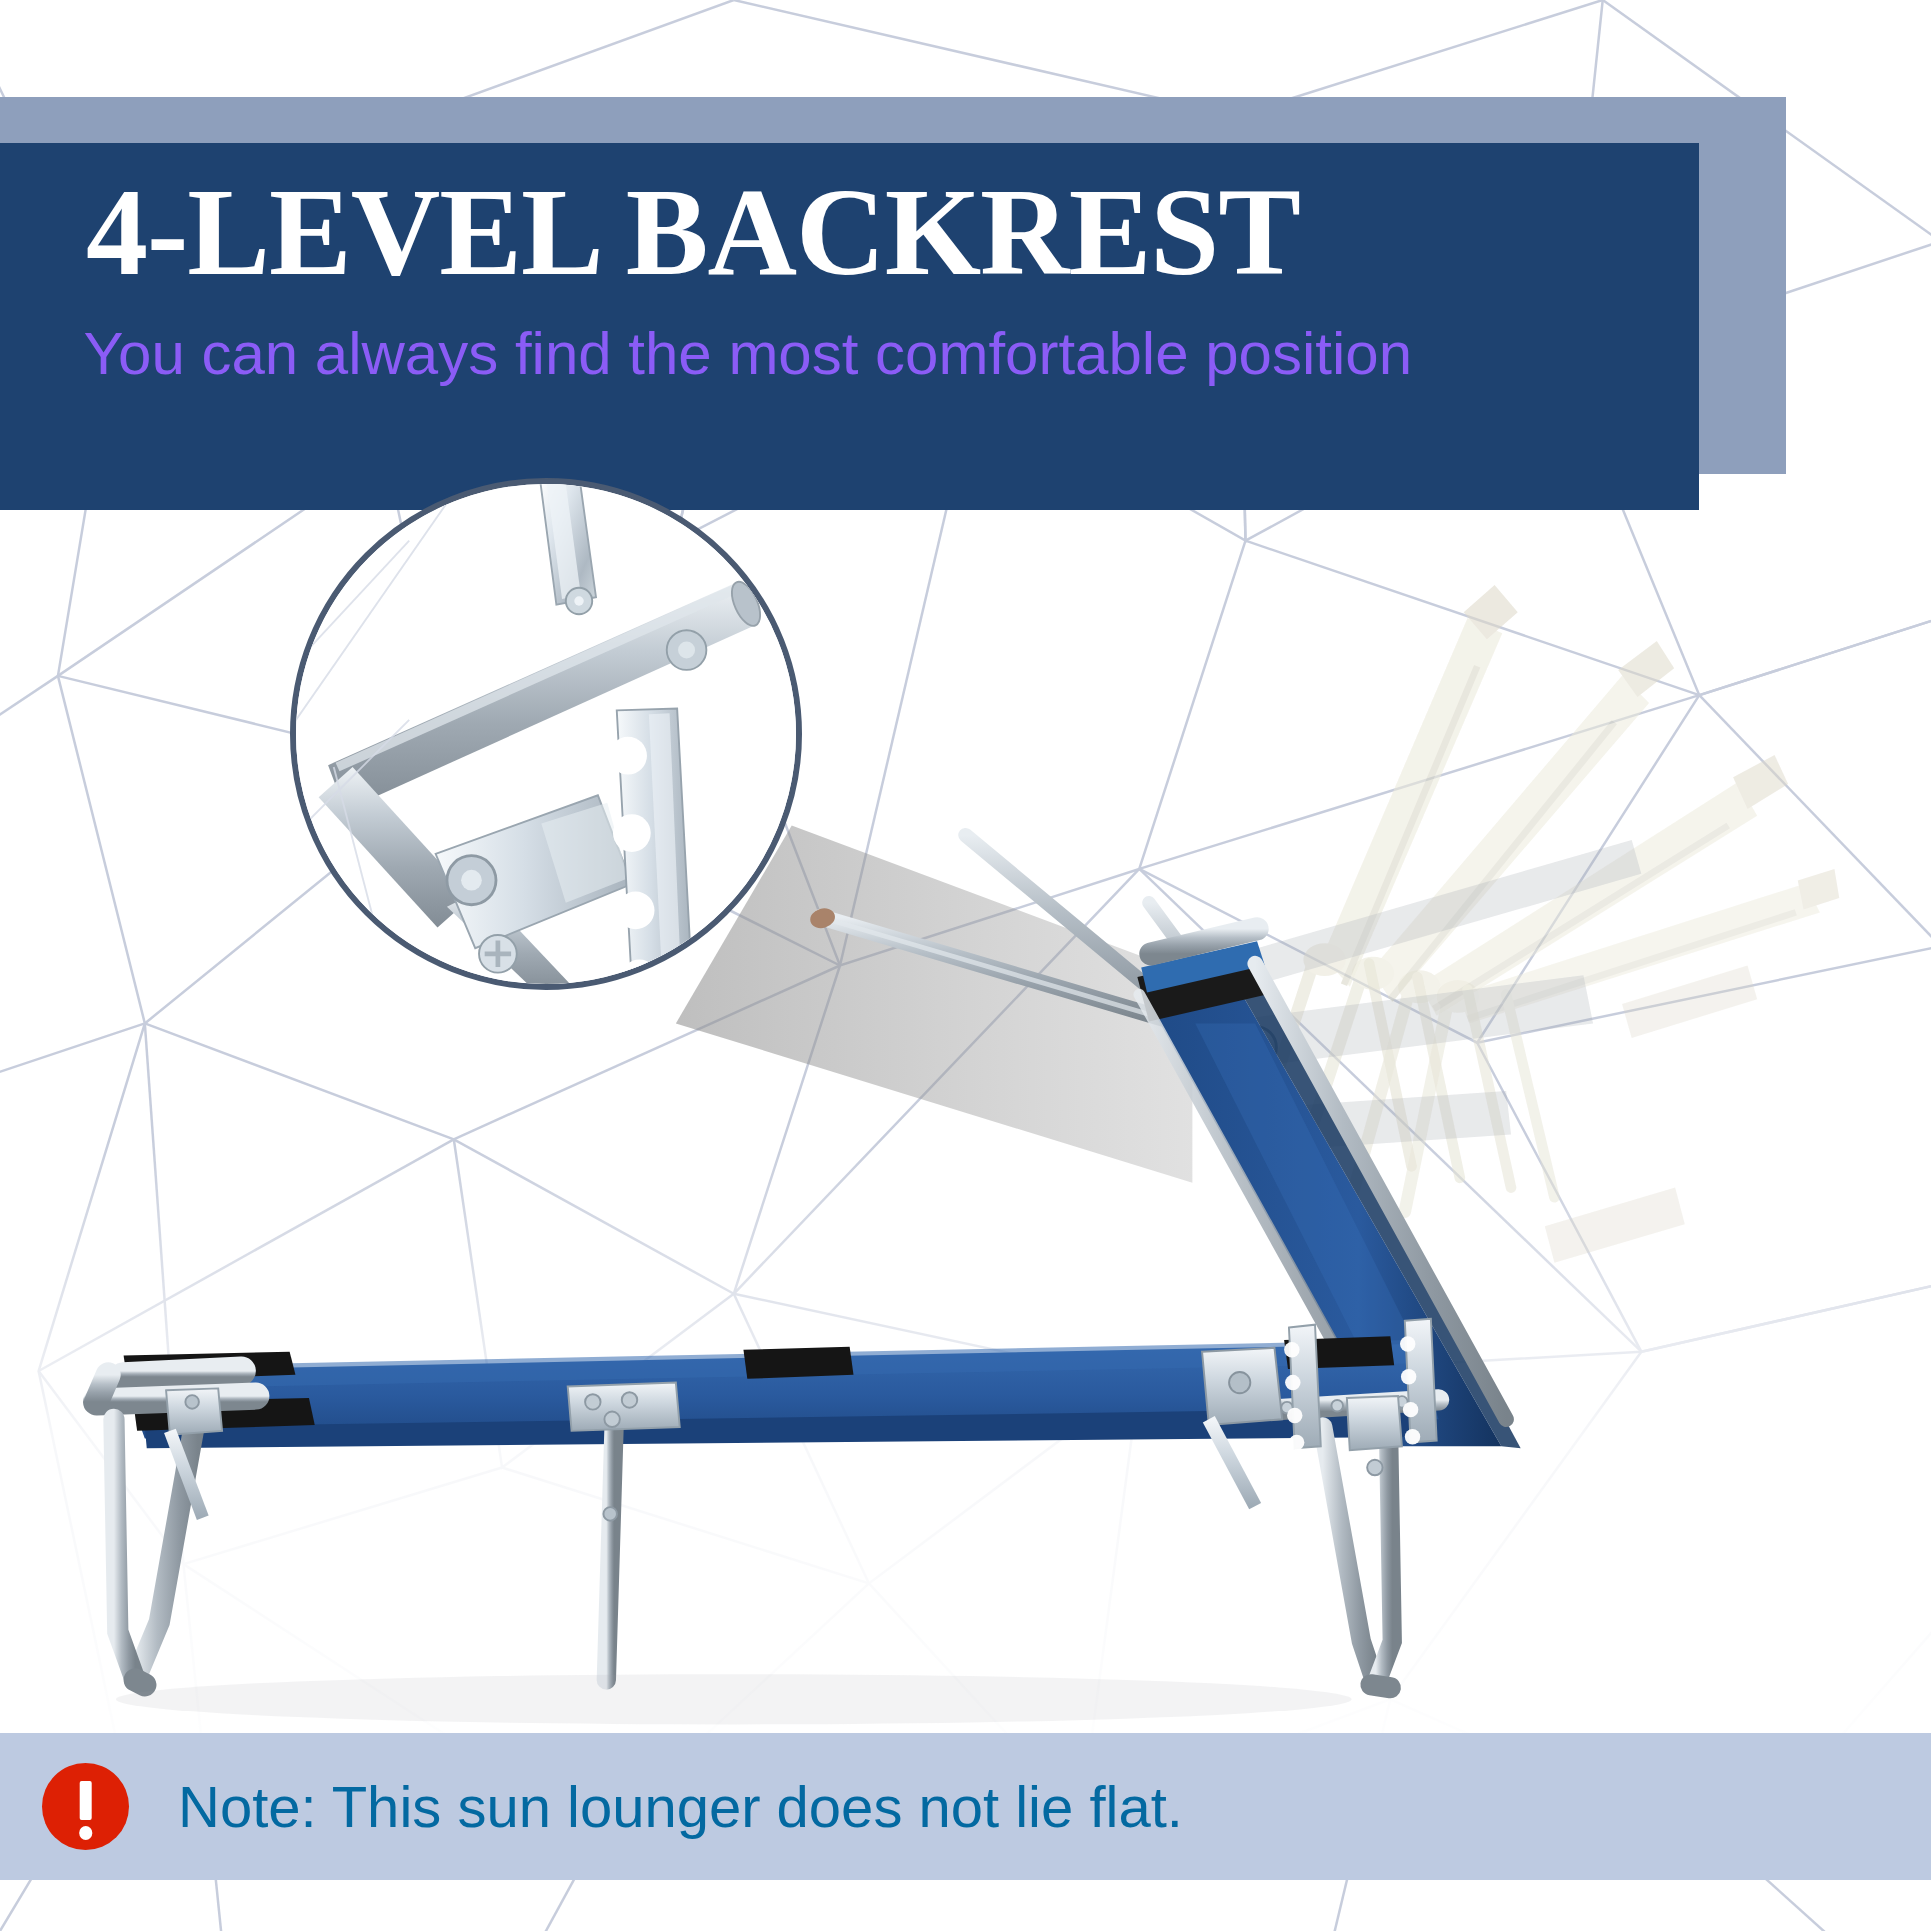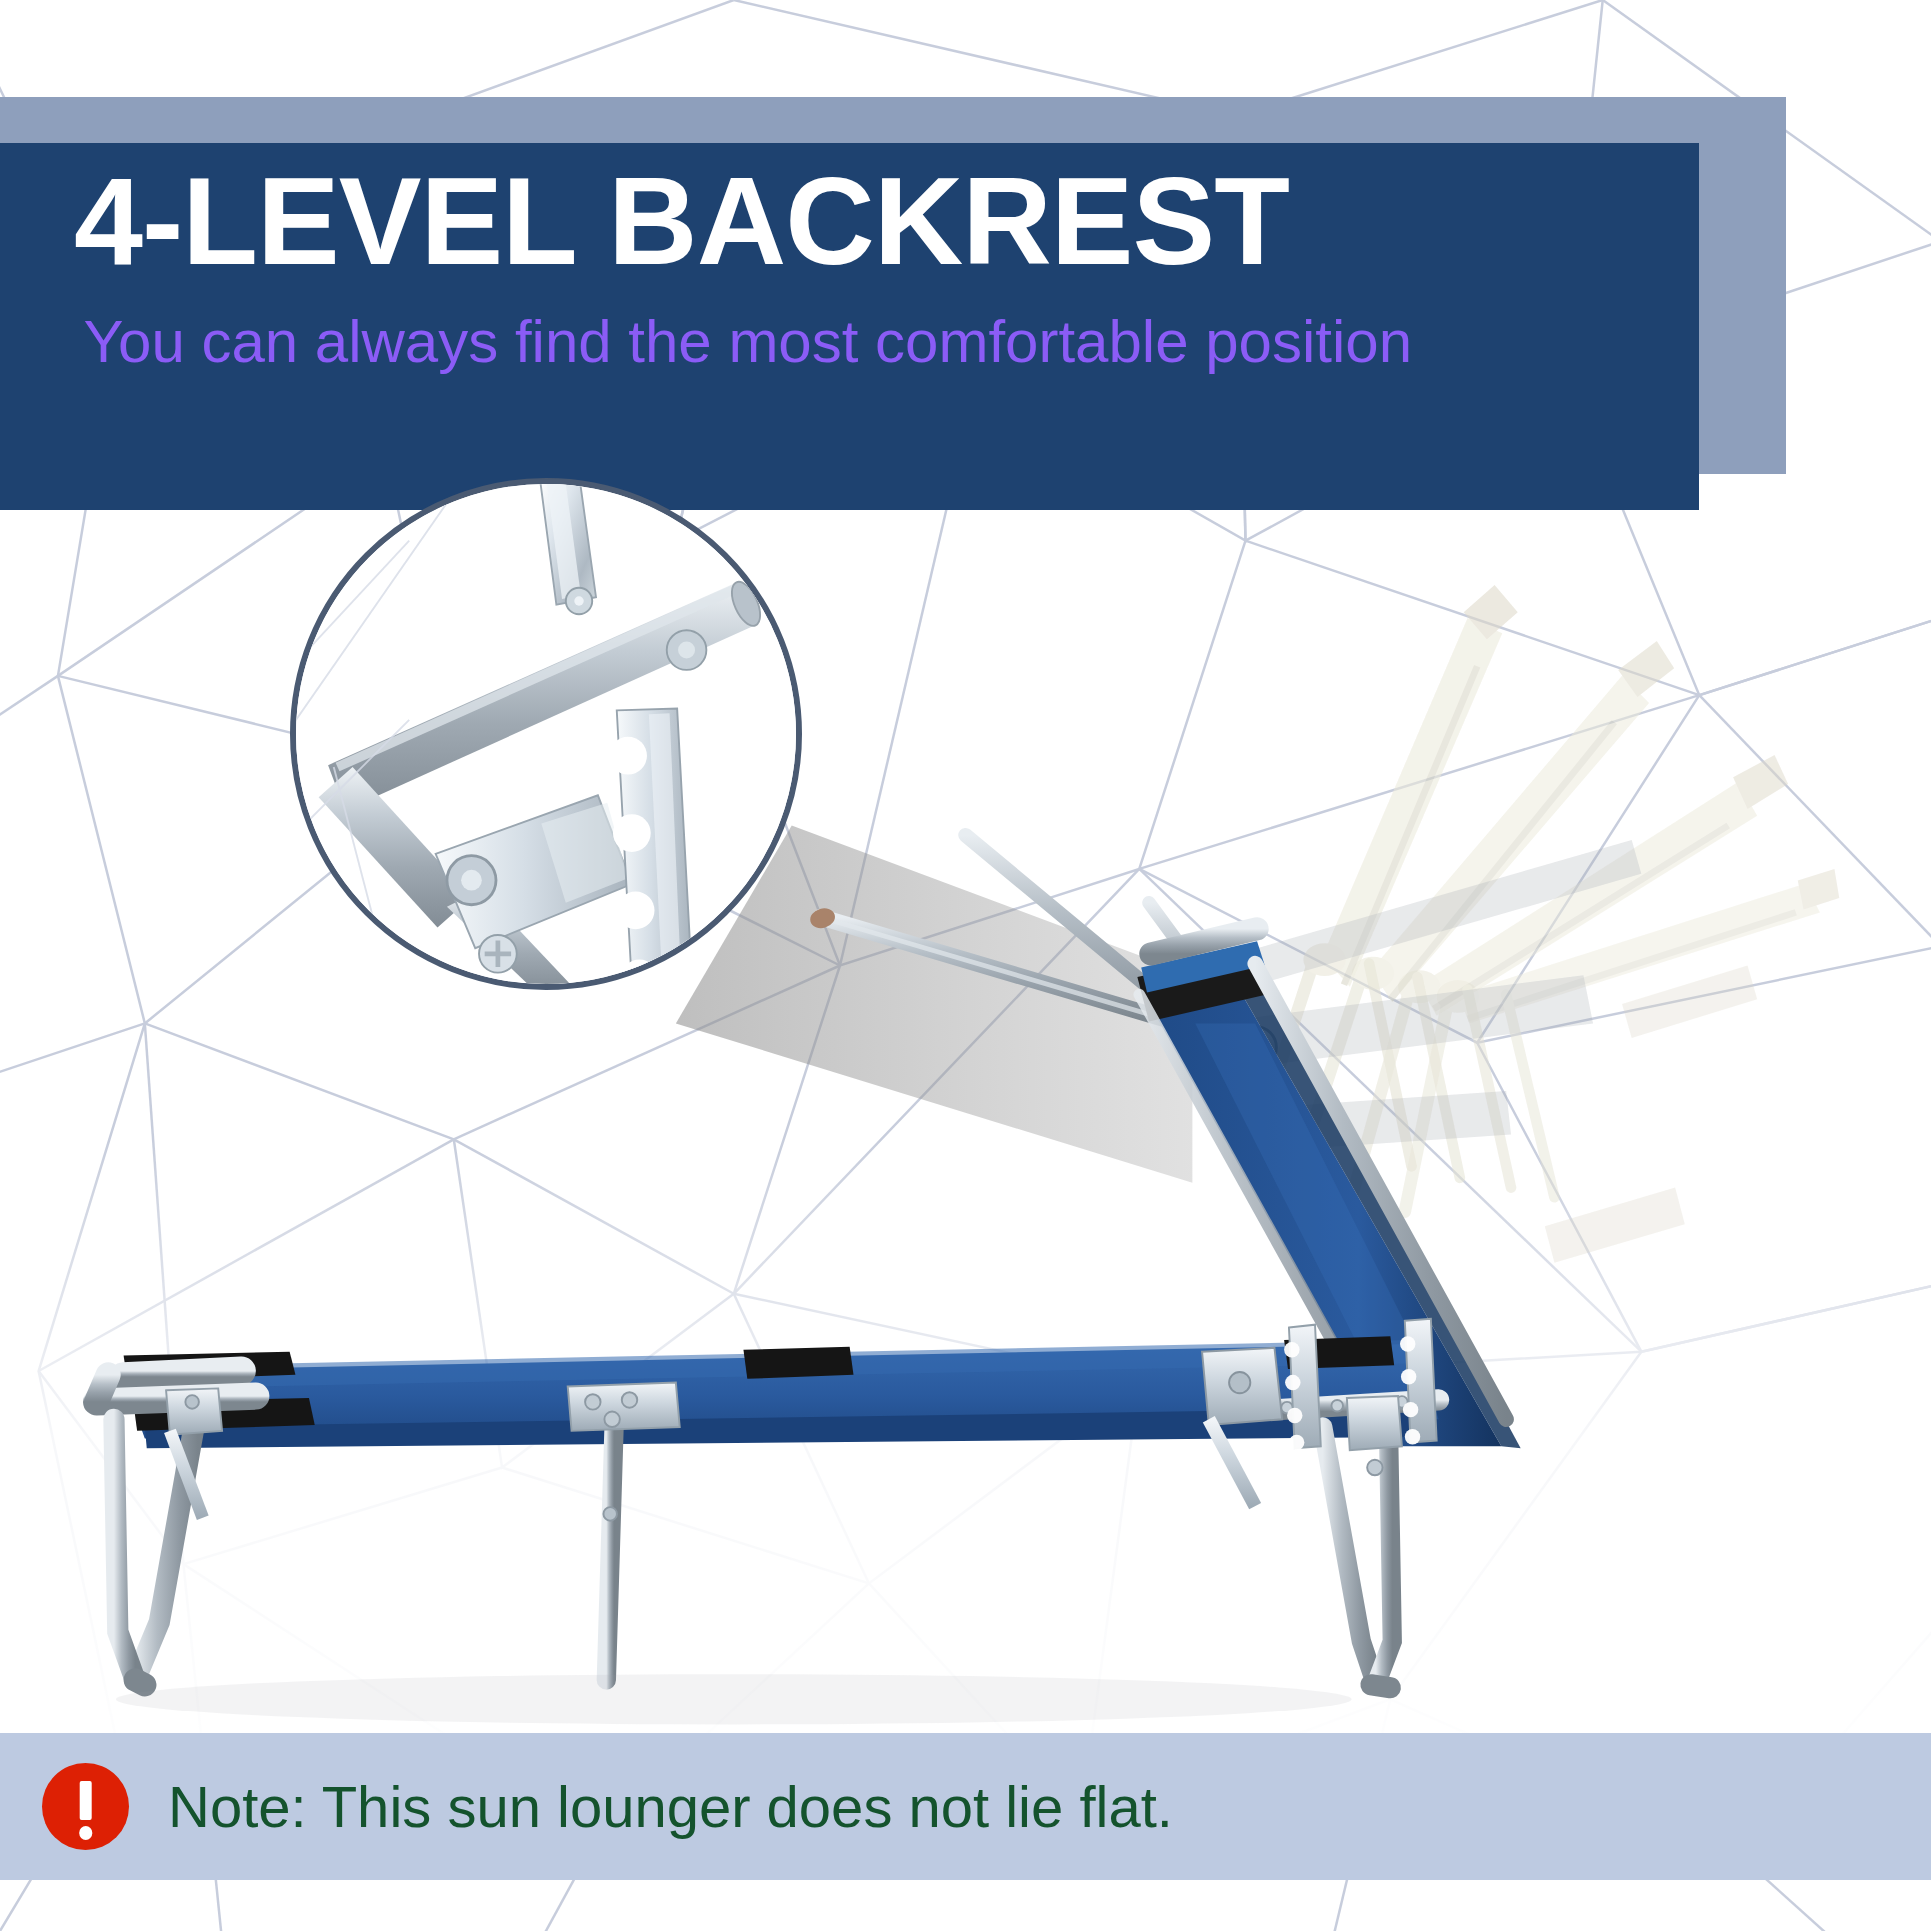--- a/index.html
+++ b/index.html
@@ -31,22 +31,22 @@
   }
   .hdr-text{
     position:absolute;left:70px;top:154px;width:1583px;
   }
   .hdr-title{
     color:#ffffff;
     font-size:124px;
     font-weight:700;
     letter-spacing:-1px;
     line-height:1.02;
-    margin:4px;
-    font-family:Liberation Sans, sans-serif;
+    margin:16px;
+    font-family:Liberation Serif, serif;
     white-space:nowrap;
   }
   .hdr-sub{
     color:#8b5cf6;
     font-size:60px;
     font-weight:400;
     line-height:1.1;
     margin:25px 0 0 13.5px;
     font-family:"Liberation Sans", sans-serif;
     white-space:nowrap;
@@ -79,23 +79,23 @@
   }
   .note-icon .bang-bar{
     position:absolute;left:50%;top:18.3px;transform:translateX(-50%);
     width:12.6px;height:39px;background:#ffffff;border-radius:1.9px;
   }
   .note-icon .bang-dot{
     position:absolute;left:50%;top:63px;transform:translateX(-50%);
     width:13.5px;height:13.5px;border-radius:50%;background:#ffffff;
   }
   .note-text{
-    margin-left:39px;
+    margin-left:49px;
     font-size:58px;
-    color:#14532d;
+    color:#0369a1;
     font-family:"Liberation Sans", sans-serif;
     white-space:nowrap;
   }
 </style>
 </head>
 <body>
 
 <div id="stage">
 
   <svg class="bg-mesh" viewBox="0 0 2000 2000" preserveAspectRatio="none">

